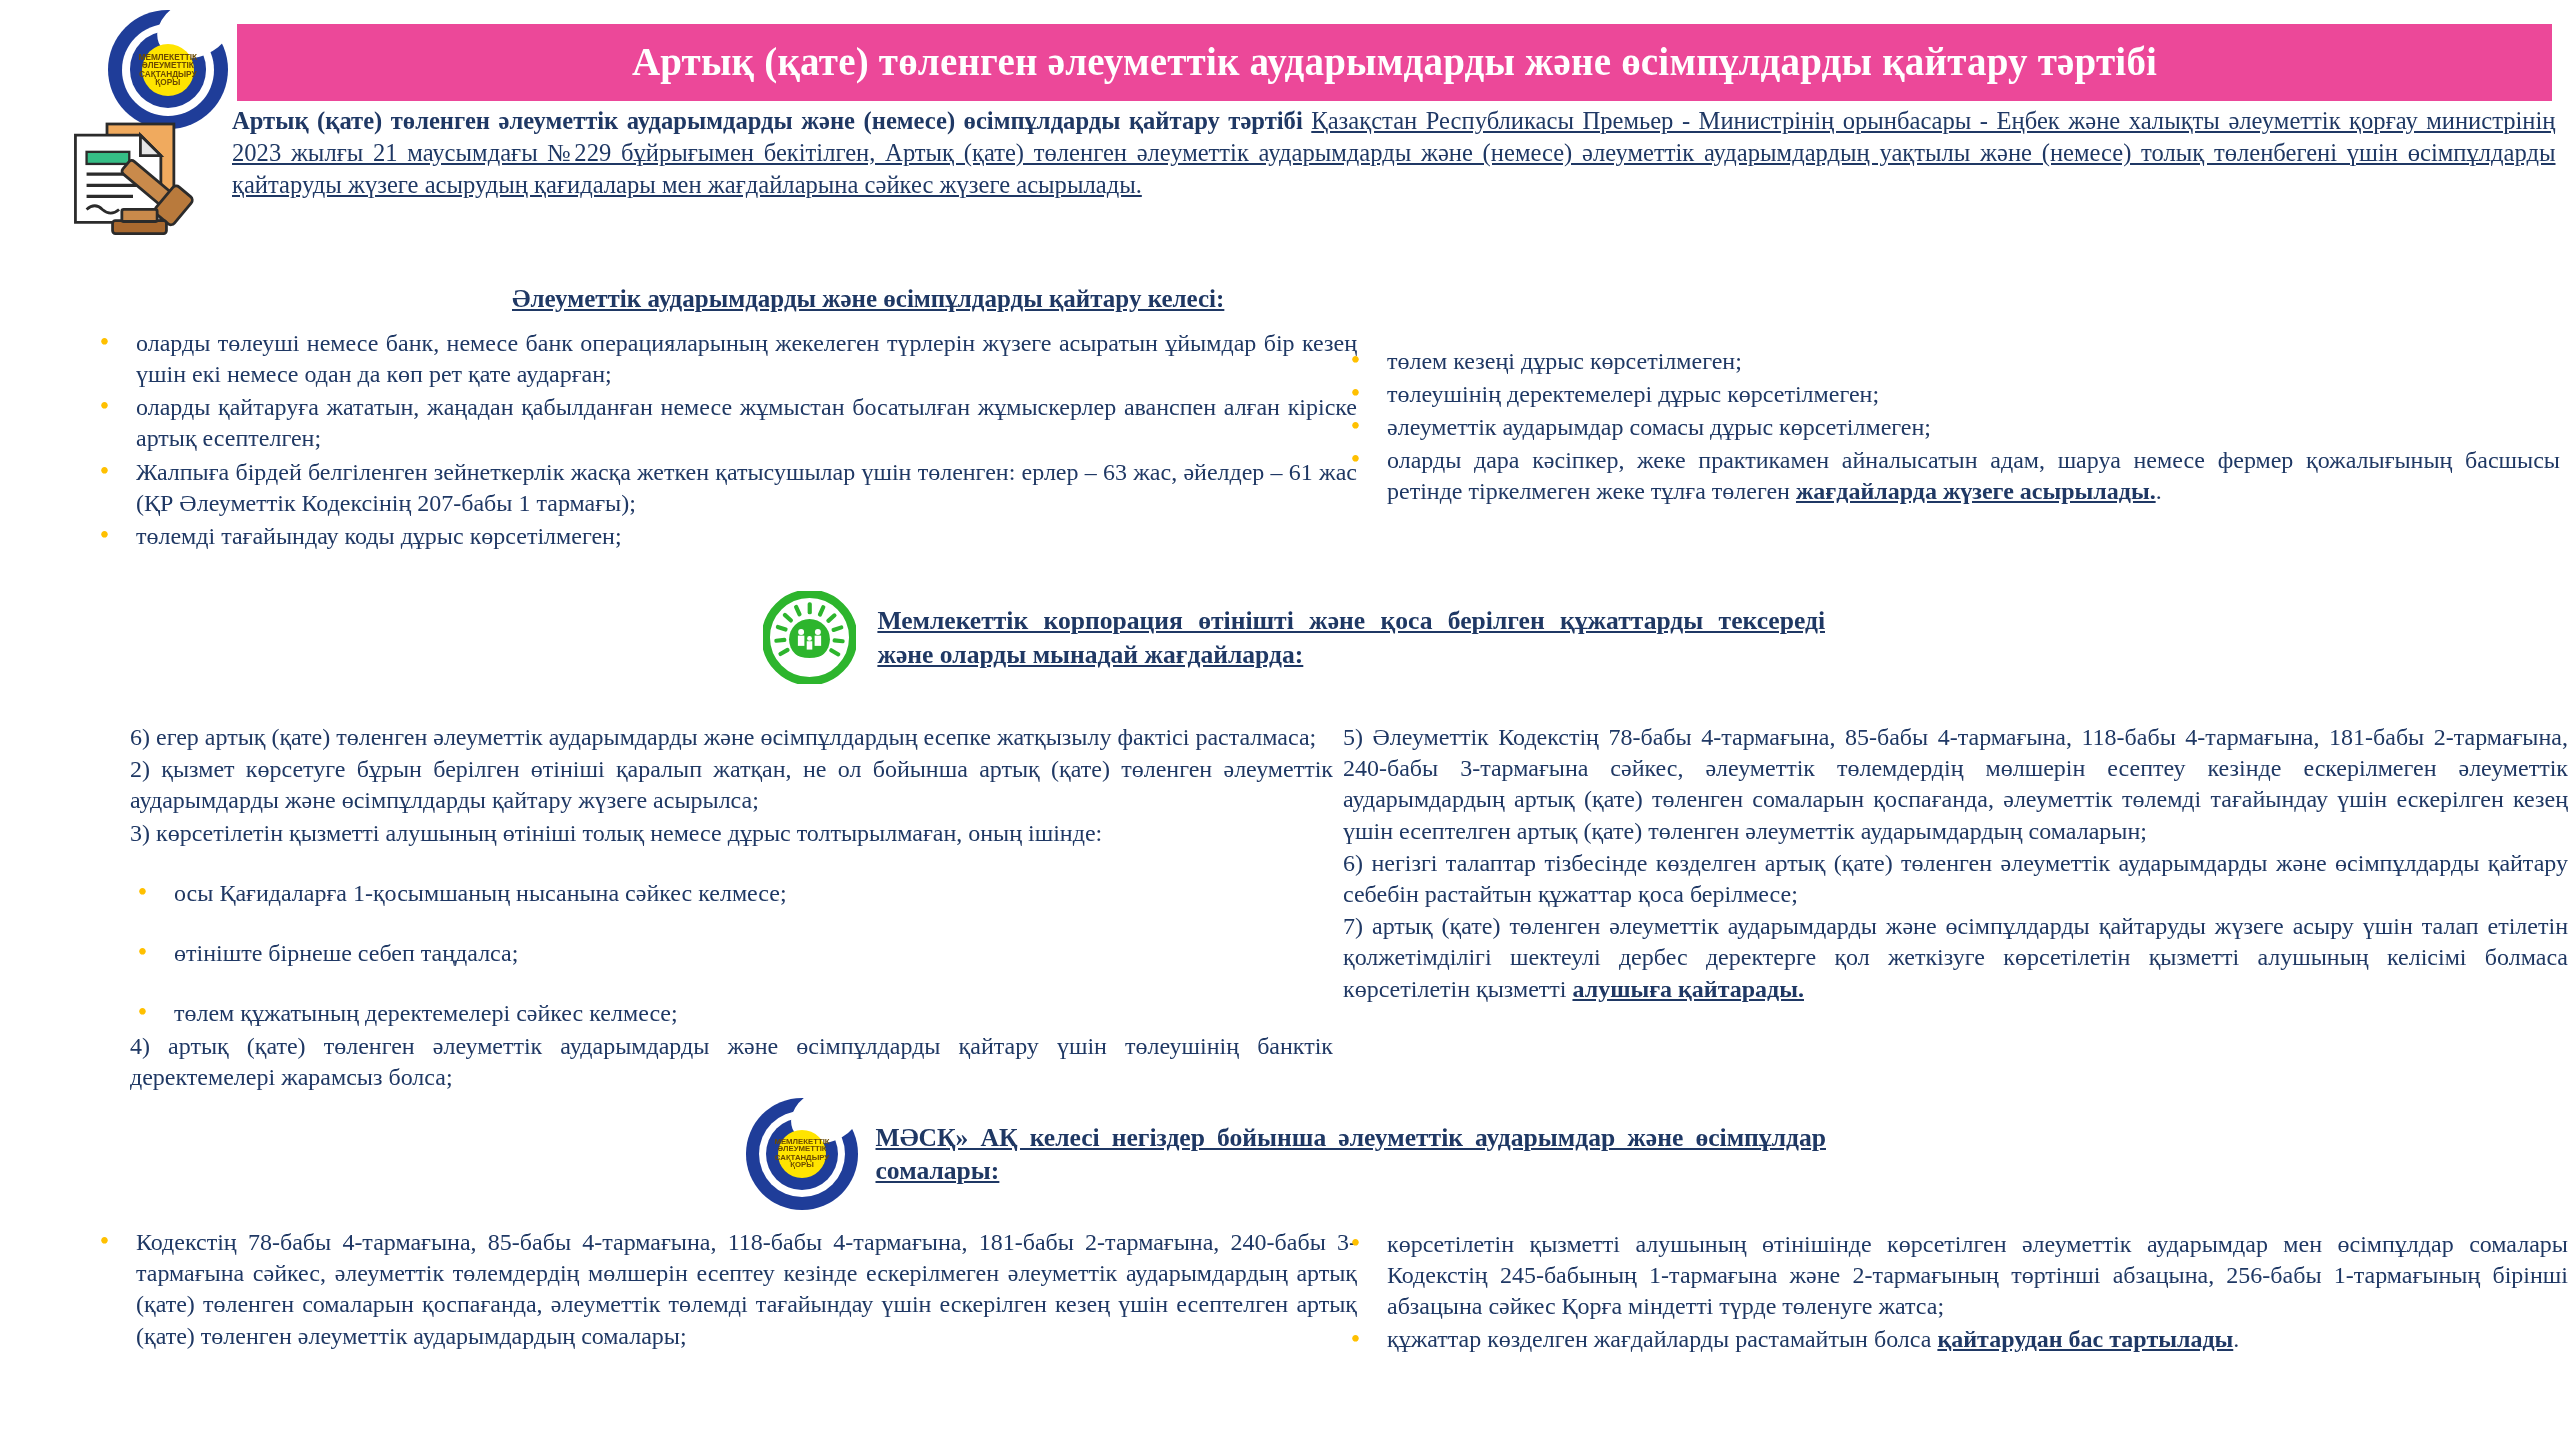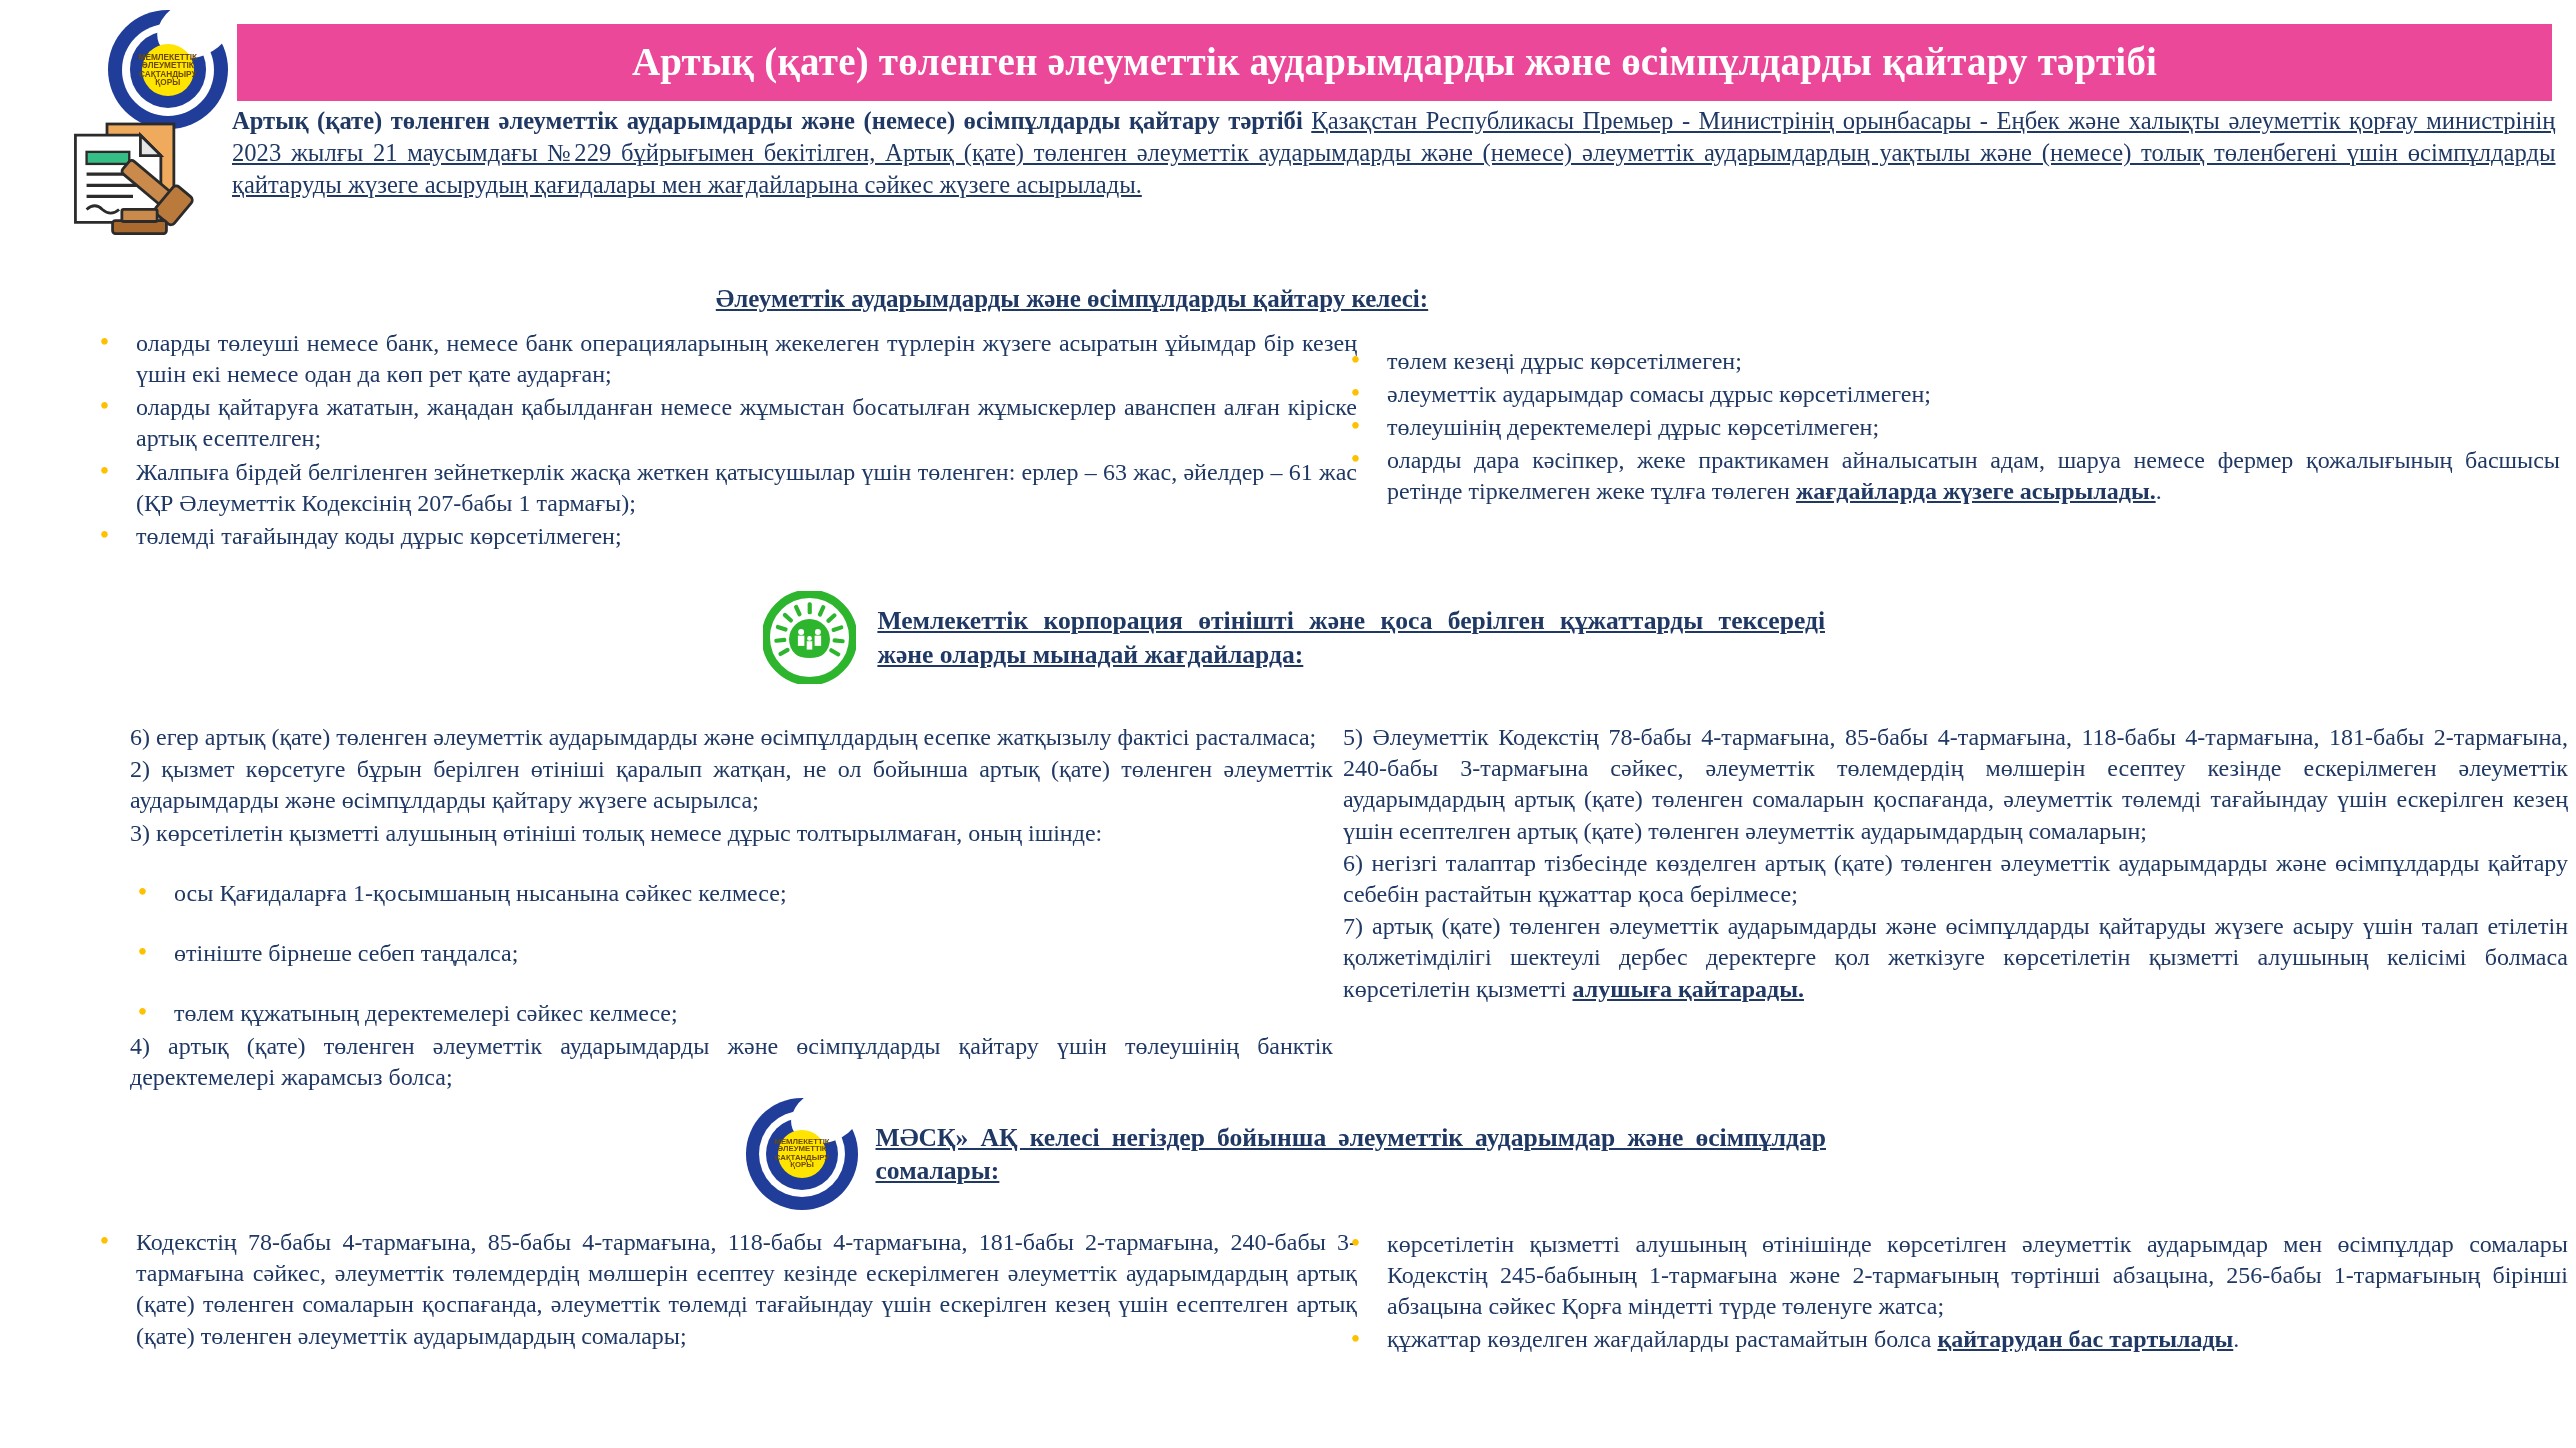--- a/index.html
+++ b/index.html
@@ -126,21 +126,20 @@
     padding-left: 24px;
     padding-right: 13.5px;
     color: #1F3864;
   }
   .intro-text .lead { font-weight: bold; }
   .intro-text .u { text-decoration: underline; }
 
   
   .sec-head-center {
     position: absolute;
-    text-align: center;
     font-weight: bold;
     font-size: 25px;
     text-decoration: underline;
     color: #1F3864;
     line-height: 1.28;
   }
 
   
   .col {
     position: absolute;
@@ -253,22 +252,22 @@
     <li>оларды төлеуші немесе банк, немесе банк операцияларының жекелеген түрлерін жүзеге асыратын ұйымдар бір кезең үшін екі немесе одан да көп рет қате аударған;</li>
     <li>оларды қайтаруға жататын, жаңадан қабылданған немесе жұмыстан босатылған жұмыскерлер аванспен алған кіріске артық есептелген;</li>
     <li>Жалпыға бірдей белгіленген зейнеткерлік жасқа жеткен қатысушылар үшін төленген: ерлер – 63 жас, әйелдер – 61 жас (ҚР Әлеуметтік Кодексінің 207-бабы 1 тармағы);</li>
     <li>төлемді тағайындау коды дұрыс көрсетілмеген;</li>
   </ul>
 </div>
 
 <div class="col" id="s1-right" style="left:1343px; top:346px; width:1217px;">
   <ul class="bul">
     <li><span>төлем кезеңі дұрыс көрсетілмеген;</span></li>
+    <li><span>төлеушінің деректемелері дұрыс көрсетілмеген;</span></li>
     <li><span>әлеуметтік аударымдар сомасы дұрыс көрсетілмеген;</span></li>
-    <li><span>төлеушінің деректемелері дұрыс көрсетілмеген;</span></li>
     <li><span>оларды дара кәсіпкер, жеке практикамен айналысатын адам, шаруа немесе фермер қожалығының басшысы ретінде тіркелмеген жеке тұлға төлеген </span><span class="bu">жағдайларда жүзеге асырылады.</span><span>.</span></li>
   </ul>
 </div>
 
 <div class="head-row" style="left:763px; top:591px; width:1062px;">
   <div class="gov-logo" style="flex:0 0 97px; margin-right:17.4px;">
     <svg viewBox="0 0 100 100" width="93" height="93" aria-hidden="true">
       <circle cx="50" cy="50" r="47" fill="none" stroke="#2DB52D" stroke-width="9"></circle>
       <g fill="#2DB52D">
         <g id="rays">

